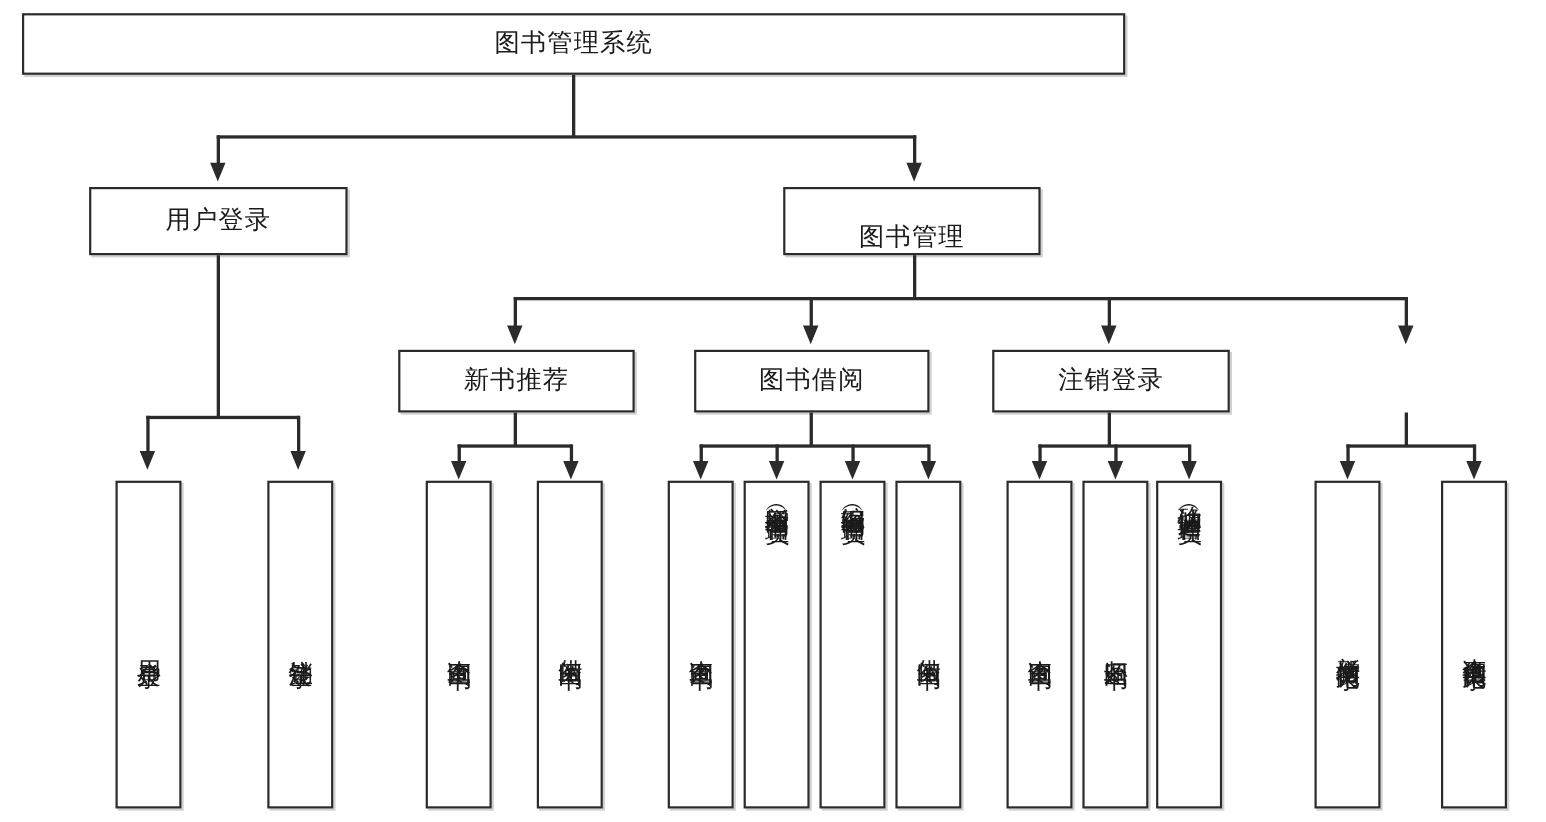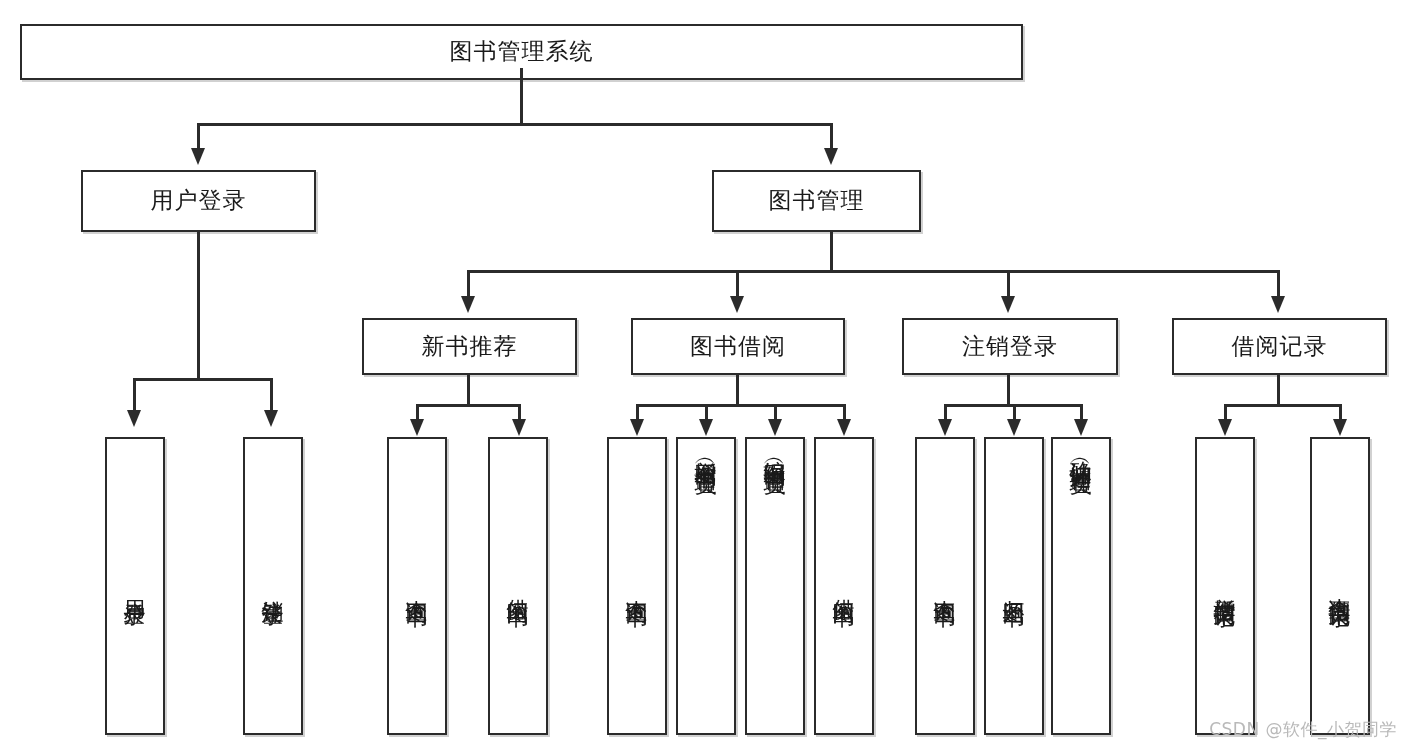--- a/index.html
+++ b/index.html
@@ -80,39 +80,39 @@
     letter-spacing: 0.5px;
     white-space: nowrap;
     pointer-events: none;
   }
 </style>
 </head>
 <body>
 
 <div id="canvas">
 
-  <div class="node" style="left:20px; top:12px; width:1003px; height:56px;margin-top:12px;">
+  <div class="node" style="left:20px; top:12px; width:1003px; height:56px;">
     <span class="label">图书管理系统</span>
   </div>
 
   <div class="vline" style="left:520px; top:68px; height:56px;"></div>
 
   <div class="hline" style="left:197px; top:123px; width:636px;"></div>
 
   <div class="vline" style="left:197px; top:123px; height:27px;"></div>
   <div class="arrow" style="left:191px; top:148px;"></div>
 
   <div class="vline" style="left:830px; top:123px; height:27px;"></div>
   <div class="arrow" style="left:824px; top:148px;"></div>
 
   <div class="node" style="left:81px; top:170px; width:235px; height:62px;">
     <span class="label">用户登录</span>
   </div>
 
-  <div class="node" style="left:712px; top:170px; width:209px; height:62px;">
+  <div class="node" style="left:712px; top:170px; width:234px; height:62px;align-items:flex-end;">
     <span class="label">图书管理</span>
   </div>
 
   <div class="vline" style="left:197px; top:232px; height:148px;"></div>
   <div class="hline" style="left:133px; top:378px; width:139px;"></div>
   <div class="vline" style="left:133px; top:378px; height:34px;"></div>
   <div class="arrow" style="left:127px; top:410px;"></div>
   <div class="vline" style="left:270px; top:378px; height:34px;"></div>
   <div class="arrow" style="left:264px; top:410px;"></div>
 
@@ -129,23 +129,20 @@
 
   <div class="node" style="left:631px; top:318px; width:214px; height:57px;">
     <span class="label">图书借阅</span>
   </div>
   <div class="node" style="left:362px; top:318px; width:215px; height:57px;">
     <span class="label">新书推荐</span>
   </div>
   <div class="node" style="left:902px; top:318px; width:216px; height:57px;">
     <span class="label">注销登录</span>
   </div>
-  <div class="node" style="left:1172px; top:318px; width:215px; height:57px;">
-    <span class="label">借阅记录</span>
-  </div>
 
   <div class="vline" style="left:467px; top:375px; height:31px;"></div>
   <div class="hline" style="left:416px; top:404px; width:104px;"></div>
   <div class="vline" style="left:416px; top:404px; height:22px;"></div>
   <div class="arrow" style="left:410px; top:419px;"></div>
   <div class="vline" style="left:518px; top:404px; height:22px;"></div>
   <div class="arrow" style="left:512px; top:419px;"></div>
 
   <div class="vline" style="left:736px; top:375px; height:31px;"></div>
   <div class="hline" style="left:636px; top:404px; width:208px;"></div>
@@ -211,15 +208,14 @@
     <span class="label">确认归还（管理员）</span>
   </div>
 
   <div class="node leaf center" style="left:1195px; top:437px; width:60px; height:298px;">
     <span class="label">新增借阅记录</span>
   </div>
   <div class="node leaf center" style="left:1310px; top:437px; width:60px; height:298px;">
     <span class="label">查询借阅记录</span>
   </div>
 
-  <div id="watermark">CSDN @软件_小贺同学</div>
 
 </div>
 
 </body></html>

